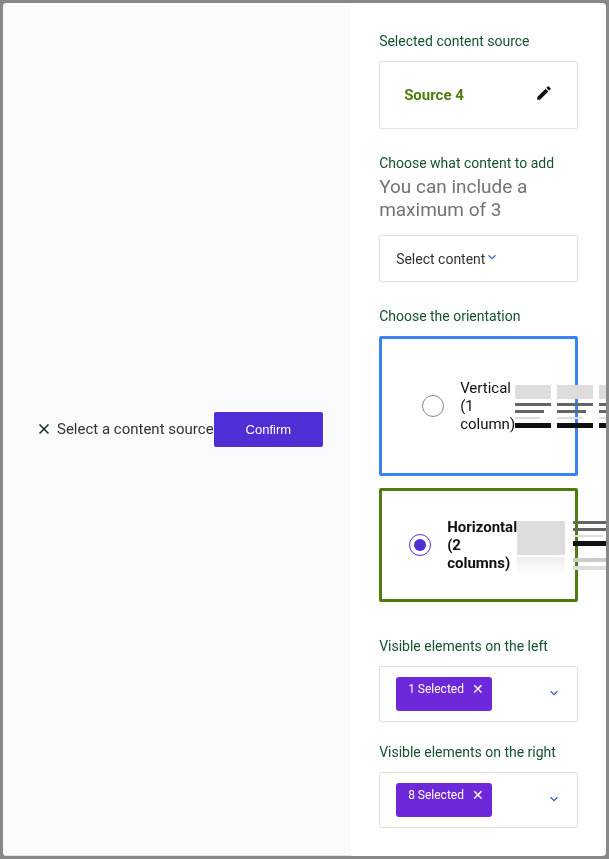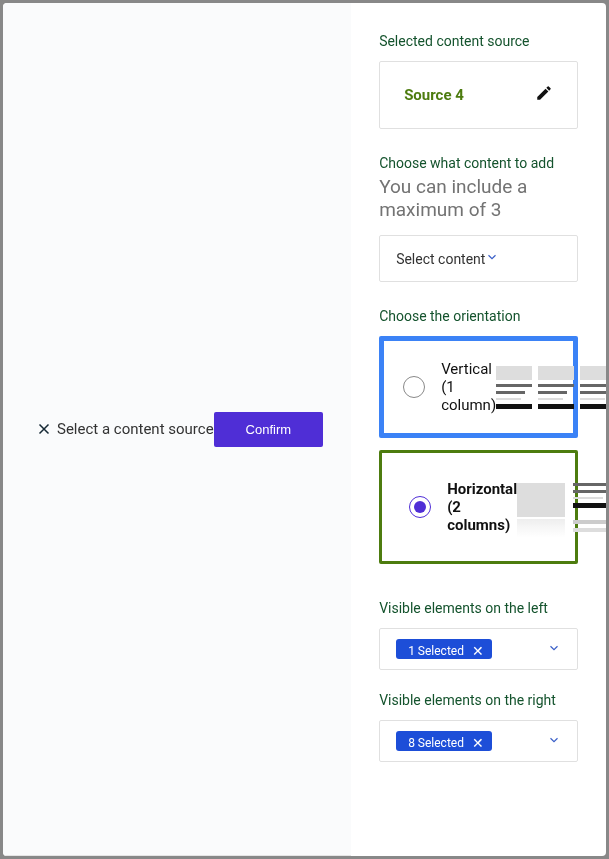--- a/index.html
+++ b/index.html
@@ -99,23 +99,23 @@
       margin-bottom: 26px;
     }
     .dropdown-placeholder {
       font-size: 14px;
       color: #333;
     }
     .chevron {
       color: #3a5fc8;
     }
     .option-card {
-      border: 5px solid #3b82f6;
-      border-radius: 2px;
-      padding: 19px;
+      border: 3px solid #3b82f6;
+      border-radius: 2px;
+      padding: 40px;
       display: flex;
       justify-content: space-between;
       align-items: center;
       margin-bottom: 12px;
       cursor: pointer;
     }
     .option-card.selected {
       border: 3px solid #4d7c0f;
       padding: 27px;
     }
@@ -211,24 +211,24 @@
       border: 1px solid #e0e0e0;
       border-radius: 2px;
       padding: 10px 16px;
       display: flex;
       justify-content: space-between;
       align-items: center;
       cursor: pointer;
       margin-bottom: 22px;
     }
     .pill {
-      background: #1d4ed8;
+      background: #6d28d9;
       color: #fff;
       font-size: 12px;
-      padding: 5px 8px 1px 12px;
+      padding: 5px 8px 15px 12px;
       border-radius: 3px;
       display: inline-flex;
       align-items: center;
       gap: 8px;
     }
     .pill-x {
       font-size: 14px;
       line-height: 1;
     }
     .spacer-top {

